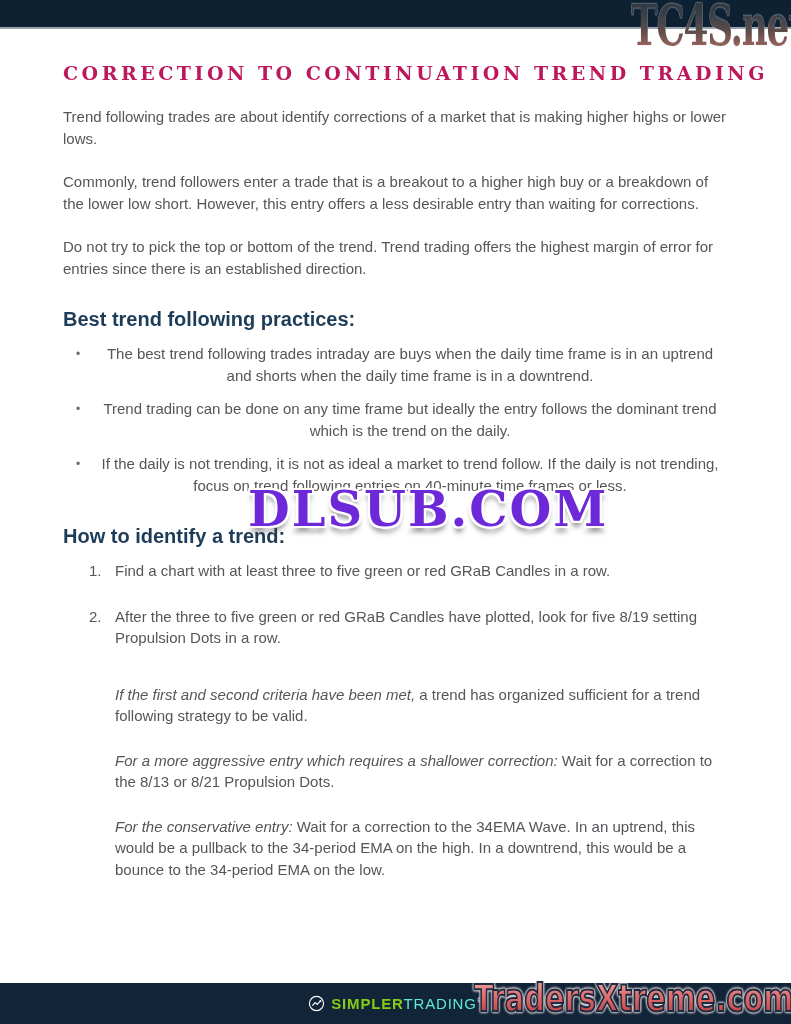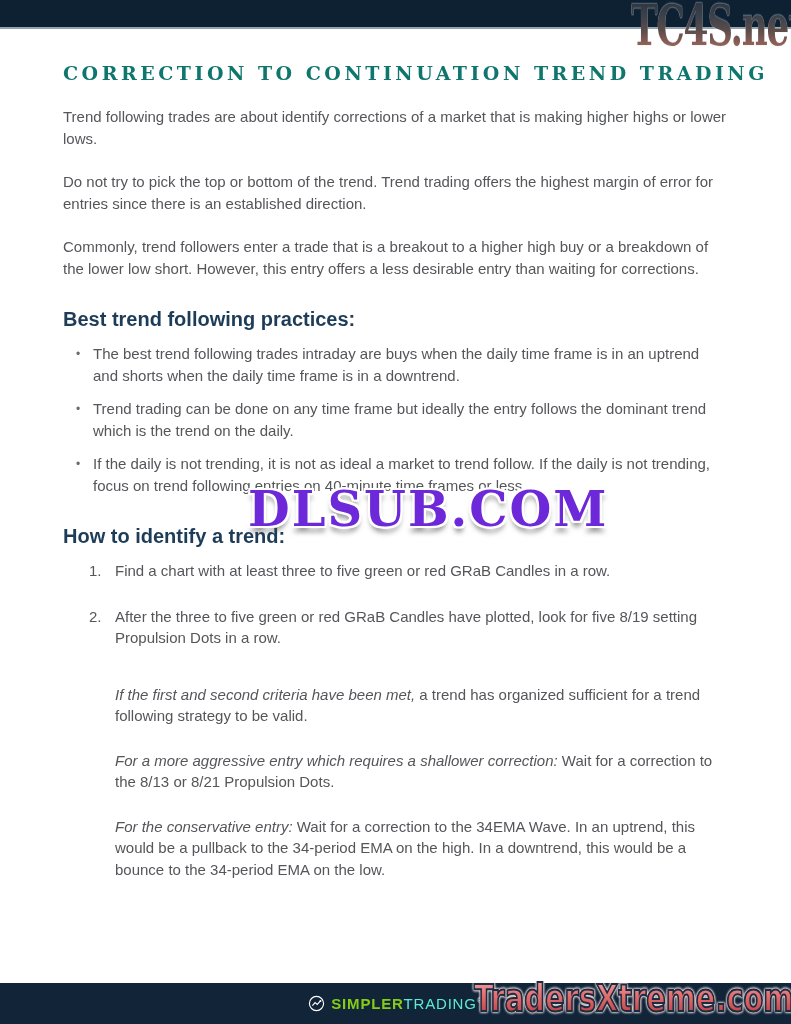--- a/index.html
+++ b/index.html
@@ -35,29 +35,29 @@
       -2px 0 0 #fff, 2px 0 0 #fff, 0 -2px 0 #fff, 0 2px 0 #fff,
       0 6px 5px rgba(70,70,70,0.55);
   }
 
   
   .content { position:relative; padding:0 64px 0 63px; color:#55565a; font-size:15px; }
 
   .title {
     margin:33px 0 22px; white-space:nowrap;
     font-family:"DejaVu Serif", serif; font-weight:700;
-    font-size:19px; letter-spacing:3.5px; color:#0f766e;
+    font-size:19px; letter-spacing:3.5px; color:#be185d;
   }
 
   p.body { margin:0 0 22px; line-height:21.5px; }
 
   .section-heading { margin:30px 0 14px; font-size:20px; font-weight:700; color:#1d3c58; line-height:20px; }
 
   ul.bullets { list-style:none; margin:0; padding:0; }
-  ul.bullets li { position:relative; padding-left:30px; margin-bottom:12px; line-height:21.5px; }
+  ul.bullets li { position:relative; padding-left:30px; margin-bottom:12px; line-height:21.5px;text-align:center; }
   ul.bullets li::before { content:"\2022"; position:absolute; left:13px; top:1px; color:#6a6b6e; font-size:12px; }
 
   ol.steps { list-style:none; margin:0 0 0 26px; padding:0; }
   ol.steps li { display:flex; margin-bottom:24px; line-height:21.5px; }
   ol.steps .num { flex:0 0 26px; }
 
   .notes { margin-left:52px;margin-top:35px; }
   .note { margin:0 0 23px; line-height:21.5px; }
   .note em { font-style:italic; }
 
@@ -92,22 +92,22 @@
 
   <div class="top-bar"></div>
 
   <div class="wm-top">TC4S.net</div>
 
   <div class="content">
 
     <h1 class="title">CORRECTION TO CONTINUATION TREND TRADING</h1>
 
     <p class="body">Trend following trades are about identify corrections of a market that is making higher highs or lower lows.</p>
+    <p class="body">Commonly, trend followers enter a trade that is a breakout to a higher high buy or a breakdown of the lower low short. However, this entry offers a less desirable entry than waiting for corrections.</p>
     <p class="body">Do not try to pick the top or bottom of the trend. Trend trading offers the highest margin of error for entries since there is an established direction.</p>
-    <p class="body">Commonly, trend followers enter a trade that is a breakout to a higher high buy or a breakdown of the lower low short. However, this entry offers a less desirable entry than waiting for corrections.</p>
 
     <h2 class="section-heading">Best trend following practices:</h2>
 
     <ul class="bullets">
       <li><span>The best trend following trades intraday are buys when the daily time frame is in an uptrend and shorts when the daily time frame is in a downtrend.</span></li>
       <li><span>Trend trading can be done on any time frame but ideally the entry follows the dominant trend which is the trend on the daily.</span></li>
       <li><span>If the daily is not trending, it is not as ideal a market to trend follow. If the daily is not trending, focus on trend following entries on 40-minute time frames or less.</span></li>
     </ul>
 
     <h2 class="section-heading">How to identify a trend:</h2>

